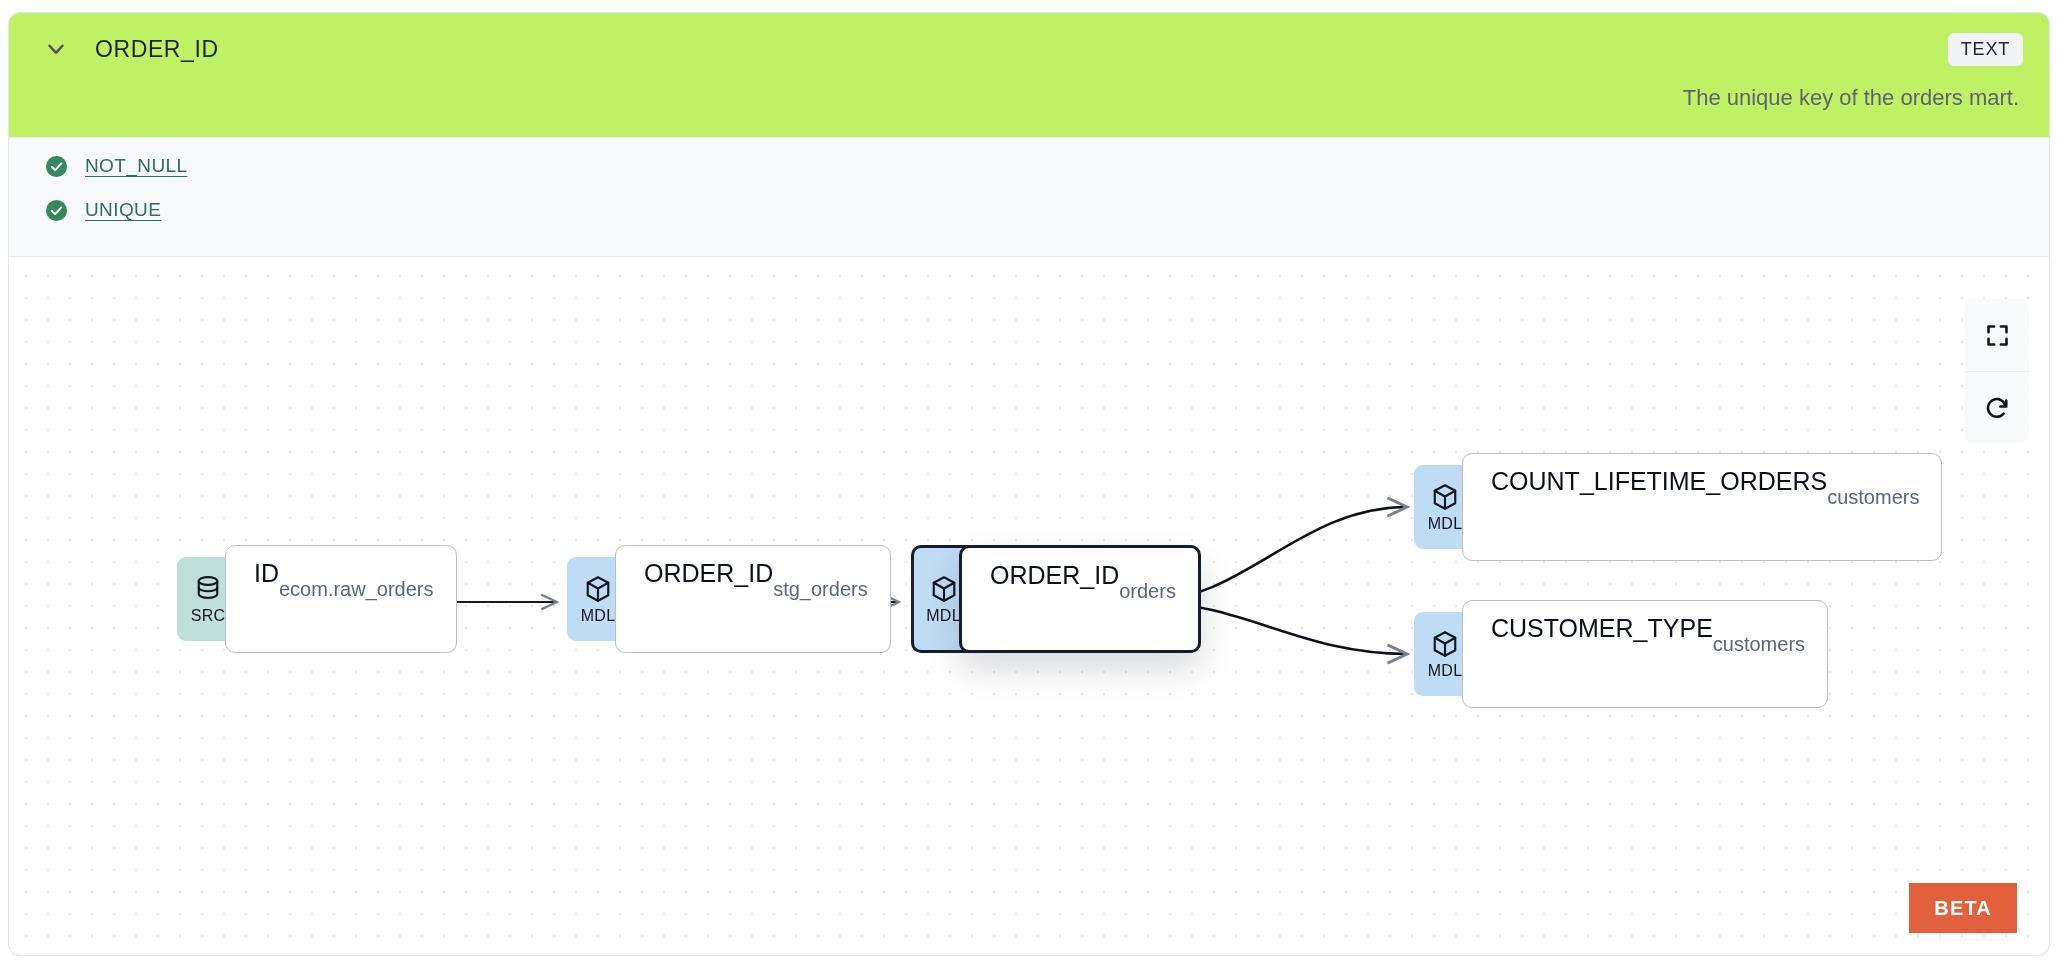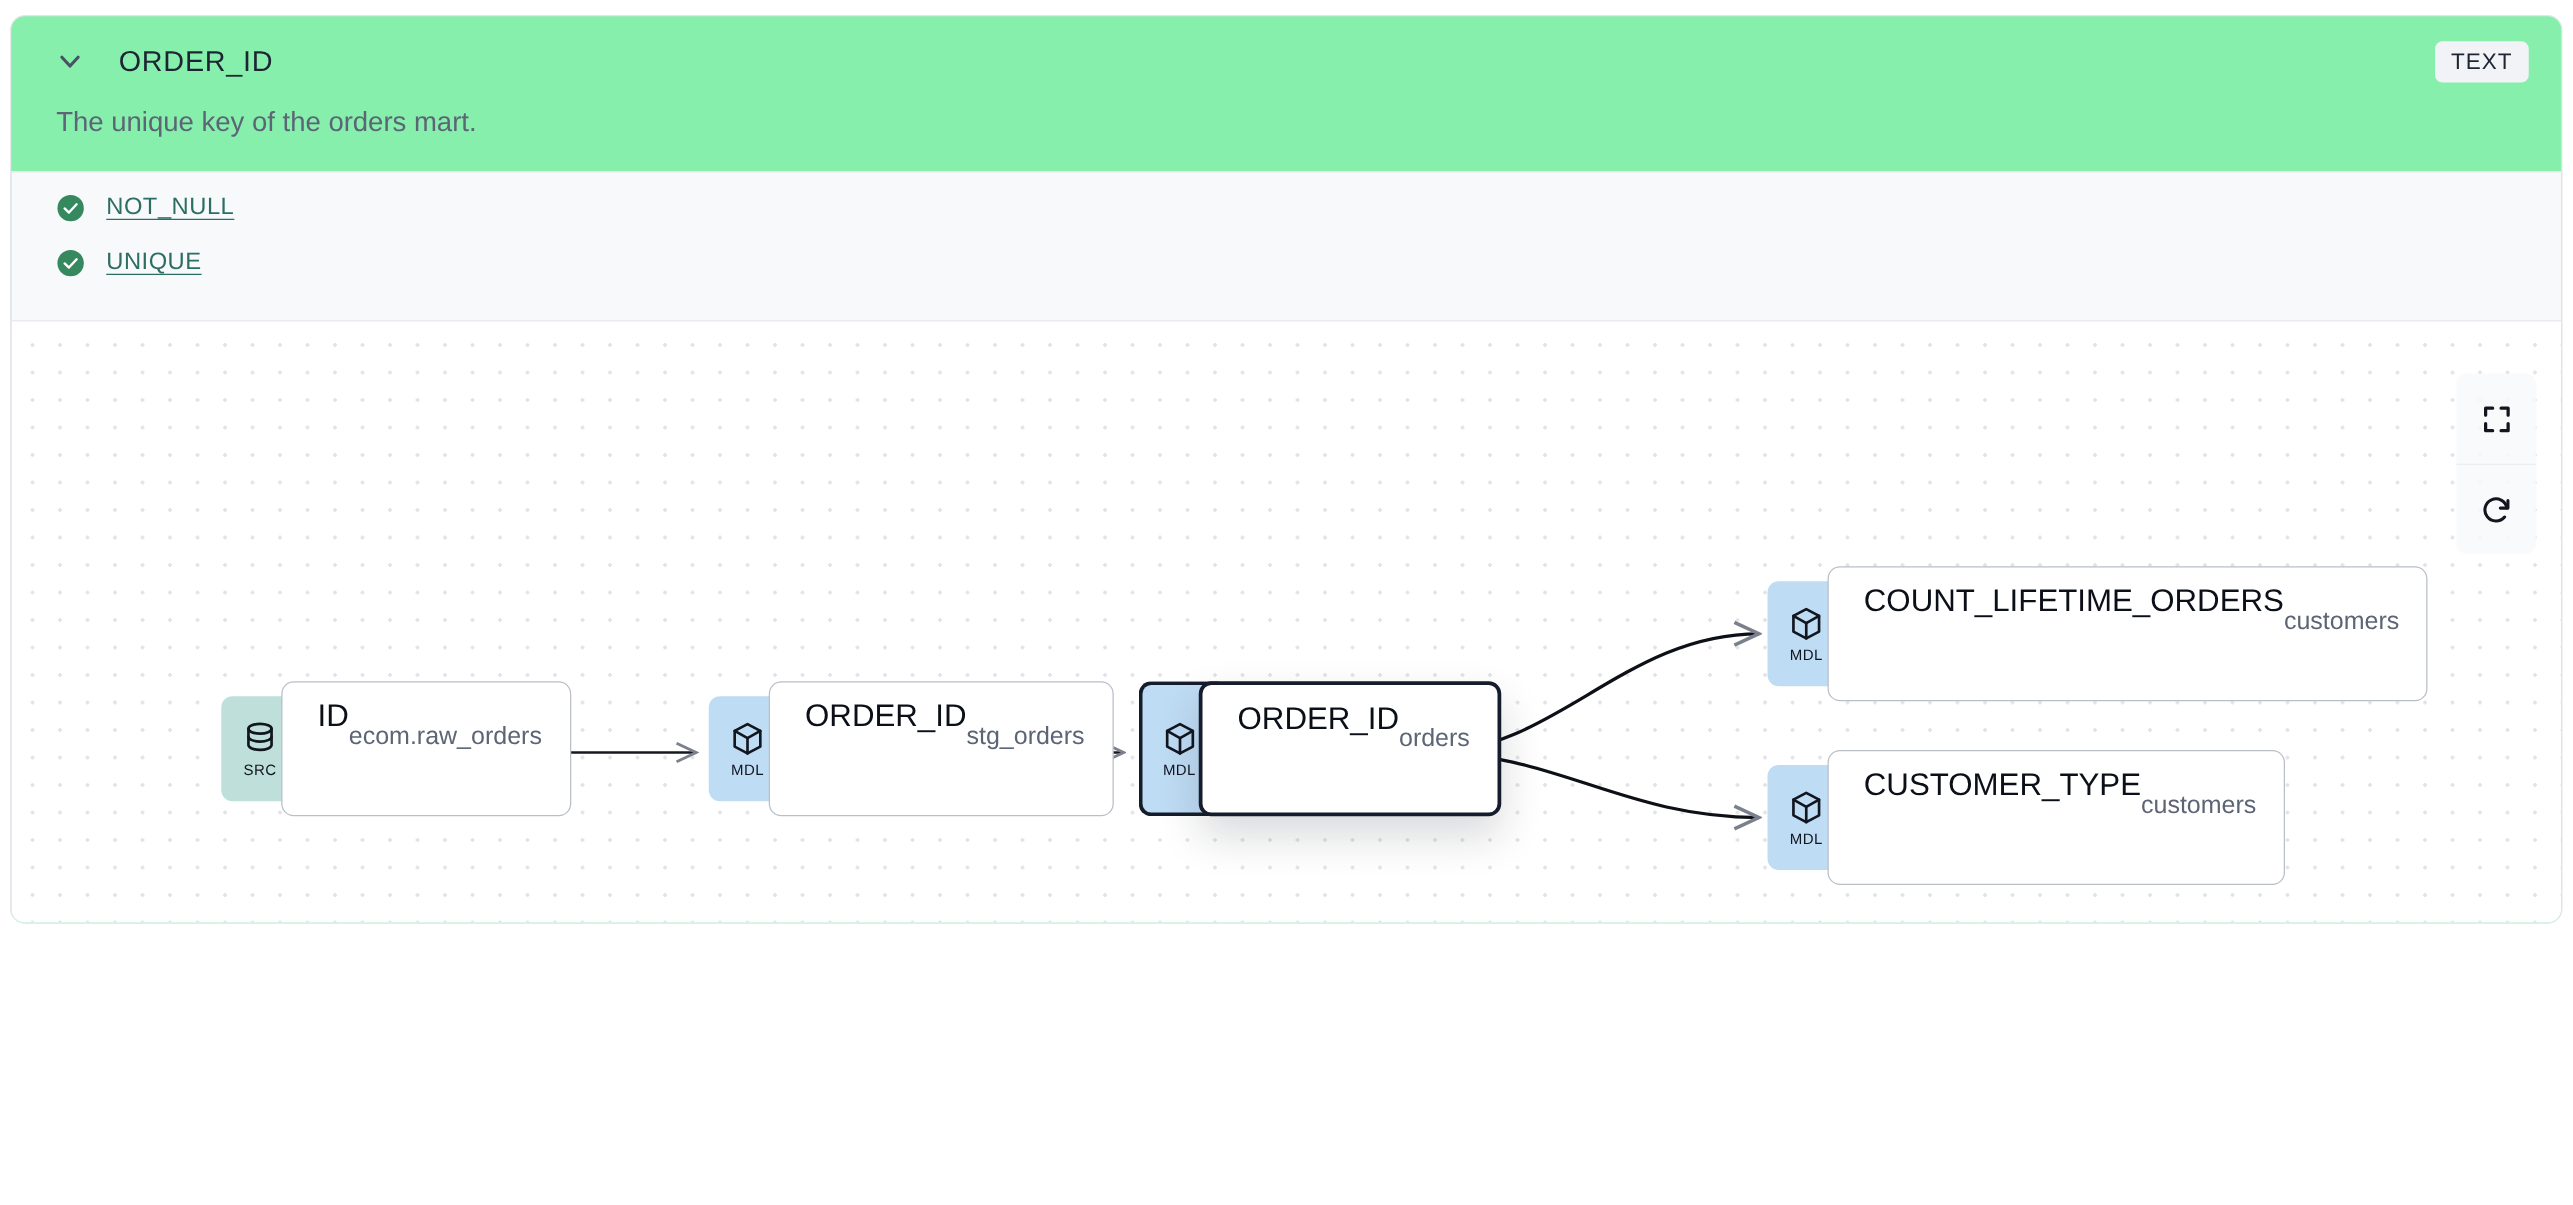--- a/index.html
+++ b/index.html
@@ -12,25 +12,26 @@
     background: #ffffff;
     font-family: "Liberation Sans", "DejaVu Sans", sans-serif;
     overflow: hidden;
   }
 
   .card {
     position: absolute;
     left: 8px;
     top: 12px;
     width: 2042px;
-    height: 727px;
-    background: #86efac;
+    height: 944px;
+    background: #bef264;
     border: 1px solid #e3e6ea;
     border-radius: 12px;
     overflow: hidden;
+    text-align: right;
   }
 
   
   .card-header {
     position: relative;
     height: 72px;
     padding: 0 26px 0 30px;
     display: flex;
     align-items: center;
   }
@@ -136,21 +137,21 @@
     flex: 0 0 auto;
     position: relative;
     z-index: 1;
     align-self: flex-start;
     height: 84px;
     margin-top: 12px;
   }
   .node-badge.src { background: #bfe0da; }
   .node-badge.mdl { background: #bfdcf5; }
   .node-badge .badge-label {
-    font-size: 12px;
+    font-size: 16px;
     color: #11161f;
     letter-spacing: 0.3px;
     line-height: 1;
     margin-top: 3px;
   }
   .node-body {
     margin-left: -14px;
     background: #ffffff;
     border: 1px solid #b9bec7;
     border-radius: 10px;

